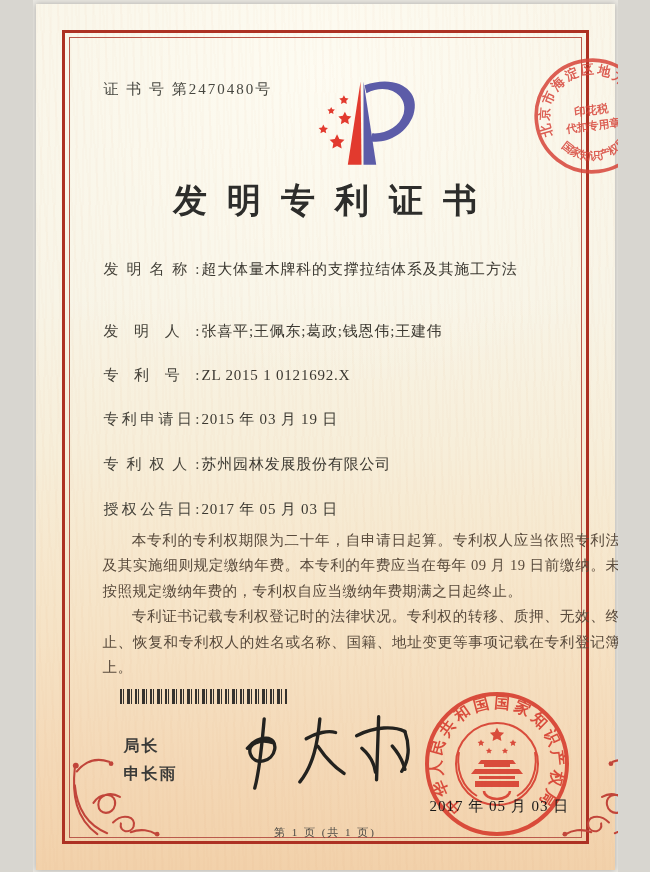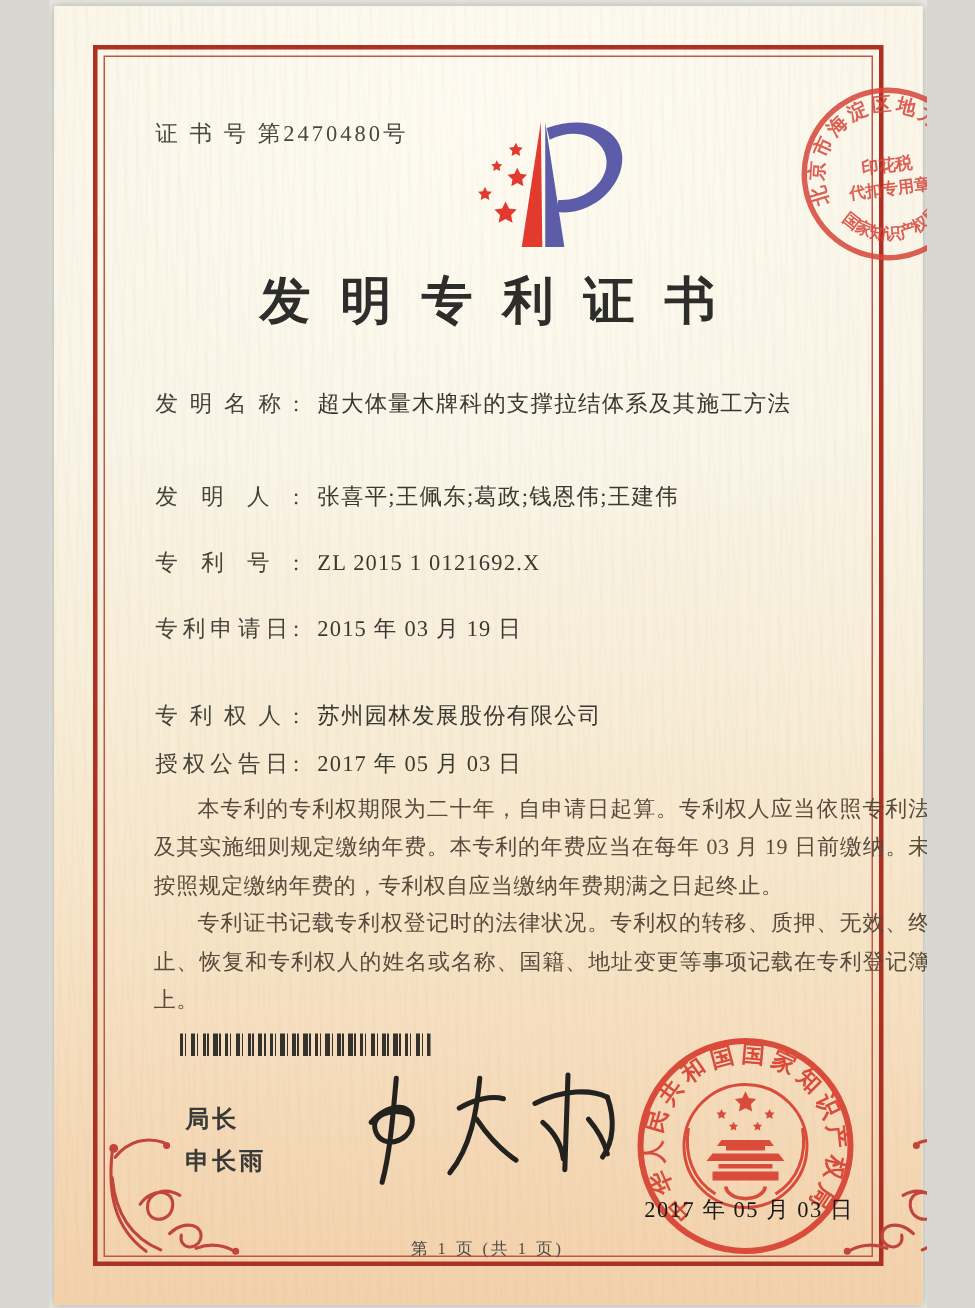--- a/index.html
+++ b/index.html
@@ -25,22 +25,22 @@
 
   .logo { position:absolute; left:256px; top:66px; width:142px; height:110px; }
   .tax-stamp { position:absolute; left:494px; top:50px; width:124px; height:124px; transform:rotate(-7deg); opacity:.85; }
 
   .title { position:absolute; left:0; right:0; top:174px; text-align:center; font-size:34px; font-weight:bold;
            letter-spacing:20px; text-indent:20px; color:#2d2d2b; }
 
   .fields { position:absolute; left:68px; top:0; right:50px; }
   .field { position:absolute; left:0; font-size:15px; color:#3d3a33; white-space:nowrap; }
   .field-label { display:inline-block; width:96px; text-align:justify; text-align-last:justify; color:#45423a; }
-  .field-value { margin-left:12px; letter-spacing:.8px; color:#3b3831; }
-  .f0{top:256px} .f1{top:318px} .f2{top:362px} .f3{top:406px} .f4{top:464px} .f5{top:496px}
+  .field-value { margin-left:2px; letter-spacing:.8px; color:#3b3831; }
+  .f0{top:256px} .f1{top:318px} .f2{top:362px} .f3{top:406px} .f4{top:451px} .f5{top:496px}
 
   .body-text { position:absolute; left:67px; top:524px; width:518px; font-size:14.6px; line-height:25.4px;
                color:#584a3c; letter-spacing:.4px; text-align:justify; }
   .body-text p { text-indent:2em; }
 
   .barcode { position:absolute; left:84px; top:685px; width:167px; height:15px;
     background:repeating-linear-gradient(90deg,
       #35322e 0 2px, transparent 2px 3px,
       #35322e 3px 4px, transparent 4px 7px,
       #35322e 7px 10px, transparent 10px 11px,
@@ -123,21 +123,21 @@
       </div>
       <div class="field f4">
         <span class="field-label">专利权人:</span><span class="field-value">苏州园林发展股份有限公司</span>
       </div>
       <div class="field f5">
         <span class="field-label">授权公告日:</span><span class="field-value">2017 年 05 月 03 日</span>
       </div>
     </div>
 
     <div class="body-text">
-      <p>本专利的专利权期限为二十年，自申请日起算。专利权人应当依照专利法及其实施细则规定缴纳年费。本专利的年费应当在每年 03 月 19 日前缴纳。未按照规定缴纳年费的，专利权自应当缴纳年费期满之日起终止。</p>
+      <p>本专利的专利权期限为二十年，自申请日起算。专利权人应当依照专利法及其实施细则规定缴纳年费。本专利的年费应当在每年 09 月 19 日前缴纳。未按照规定缴纳年费的，专利权自应当缴纳年费期满之日起终止。</p>
       <p>专利证书记载专利权登记时的法律状况。专利权的转移、质押、无效、终止、恢复和专利权人的姓名或名称、国籍、地址变更等事项记载在专利登记簿上。</p>
     </div>
 
     <div class="barcode"></div>
 
     <div class="signoff-title">局长</div>
     <div class="signoff-name">申长雨</div>
 
     <svg class="signature" viewBox="0 0 200 90">
       <g fill="none" stroke="#23221f" stroke-width="3.2" stroke-linecap="round" stroke-linejoin="round">

